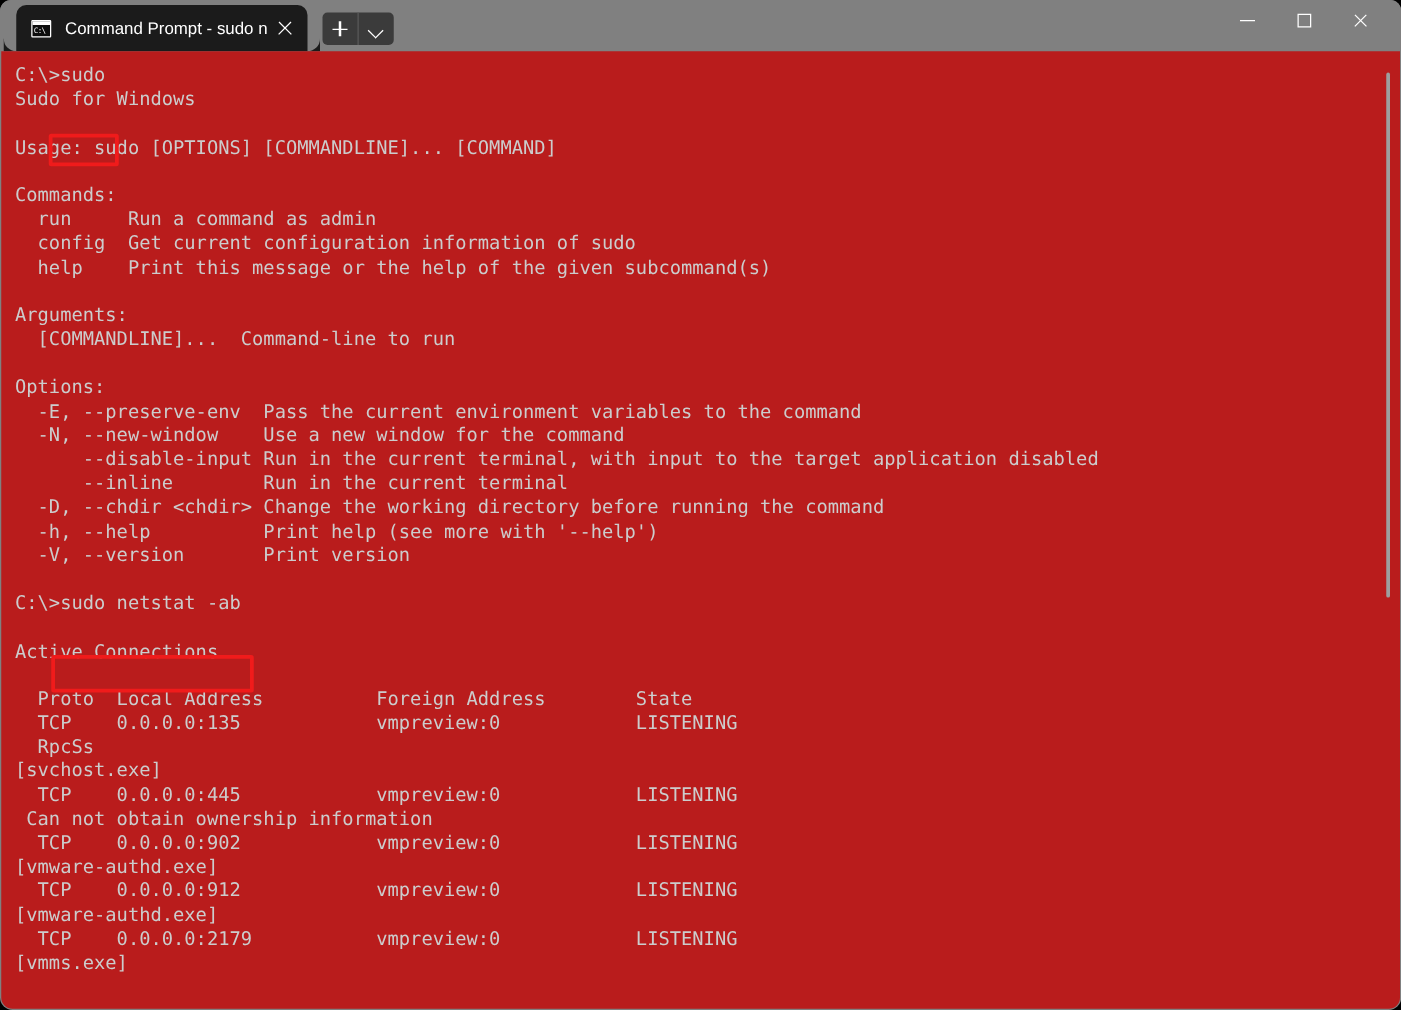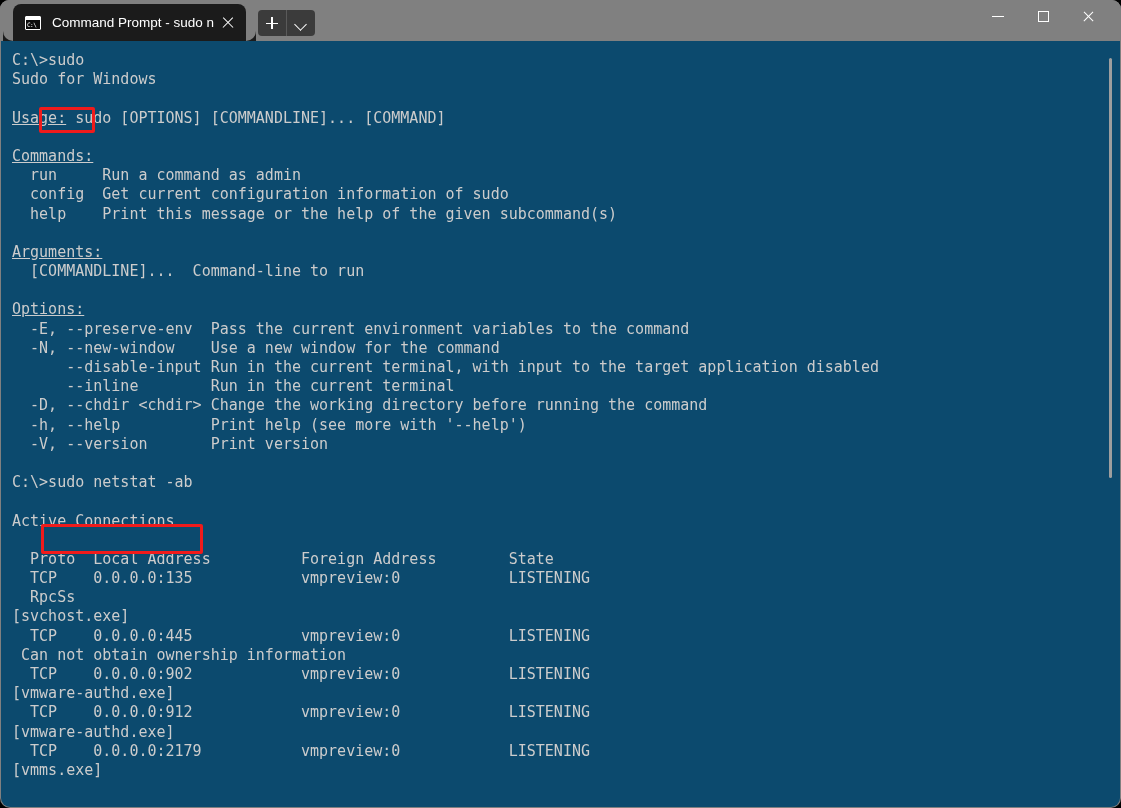--- a/index.html
+++ b/index.html
@@ -188,40 +188,40 @@
   #wc-close .g1 { transform: rotate(45deg); }
   #wc-close .g2 { transform: rotate(-45deg); }
 
   
   #terminal {
     position: absolute;
     left: 1px;
     top: 41px;
     width: 1119px;
     height: 766px;
-    background: #0c4a6e;
+    background: #b91c1c;
     border-radius: 0 0 9px 9px;
     overflow: hidden;
     box-sizing: border-box;
   }
 
   #console {
     position: absolute;
     left: 11px;
     top: 10px;
     right: 0;
     font-family: "DejaVu Sans Mono", monospace;
     font-size: 15px;
     line-height: 19.2px;
     color: #cccccc;
     white-space: pre;
     letter-spacing: 0px;
   }
   #console .ln { height: 19.2px; }
-  .u { text-decoration: underline; }
+  .u { }
 
   
   #scrollbar-track {
     position: absolute;
     right: 2px;
     top: 0;
     width: 14px;
     height: 766px;
   }
   #scrollbar-thumb {

